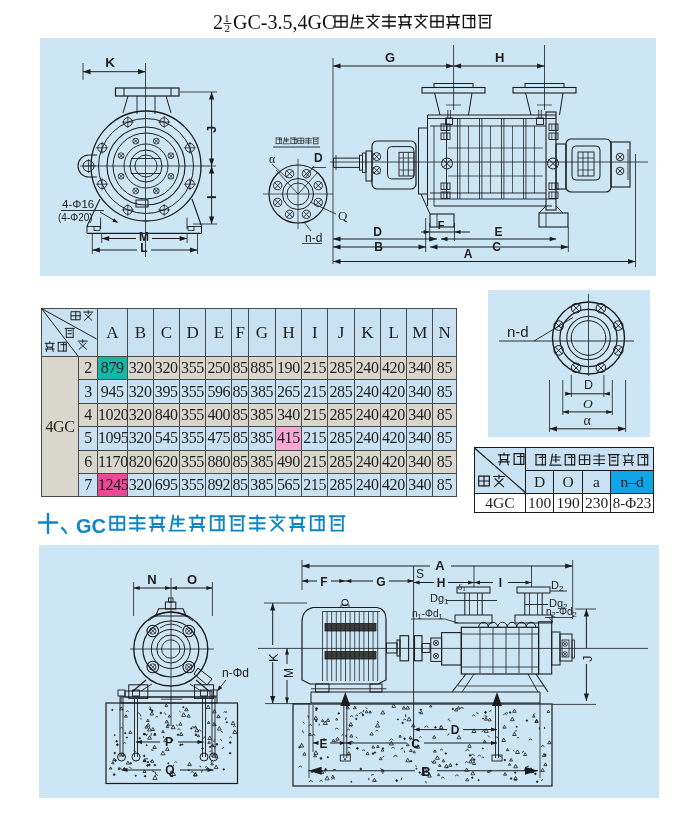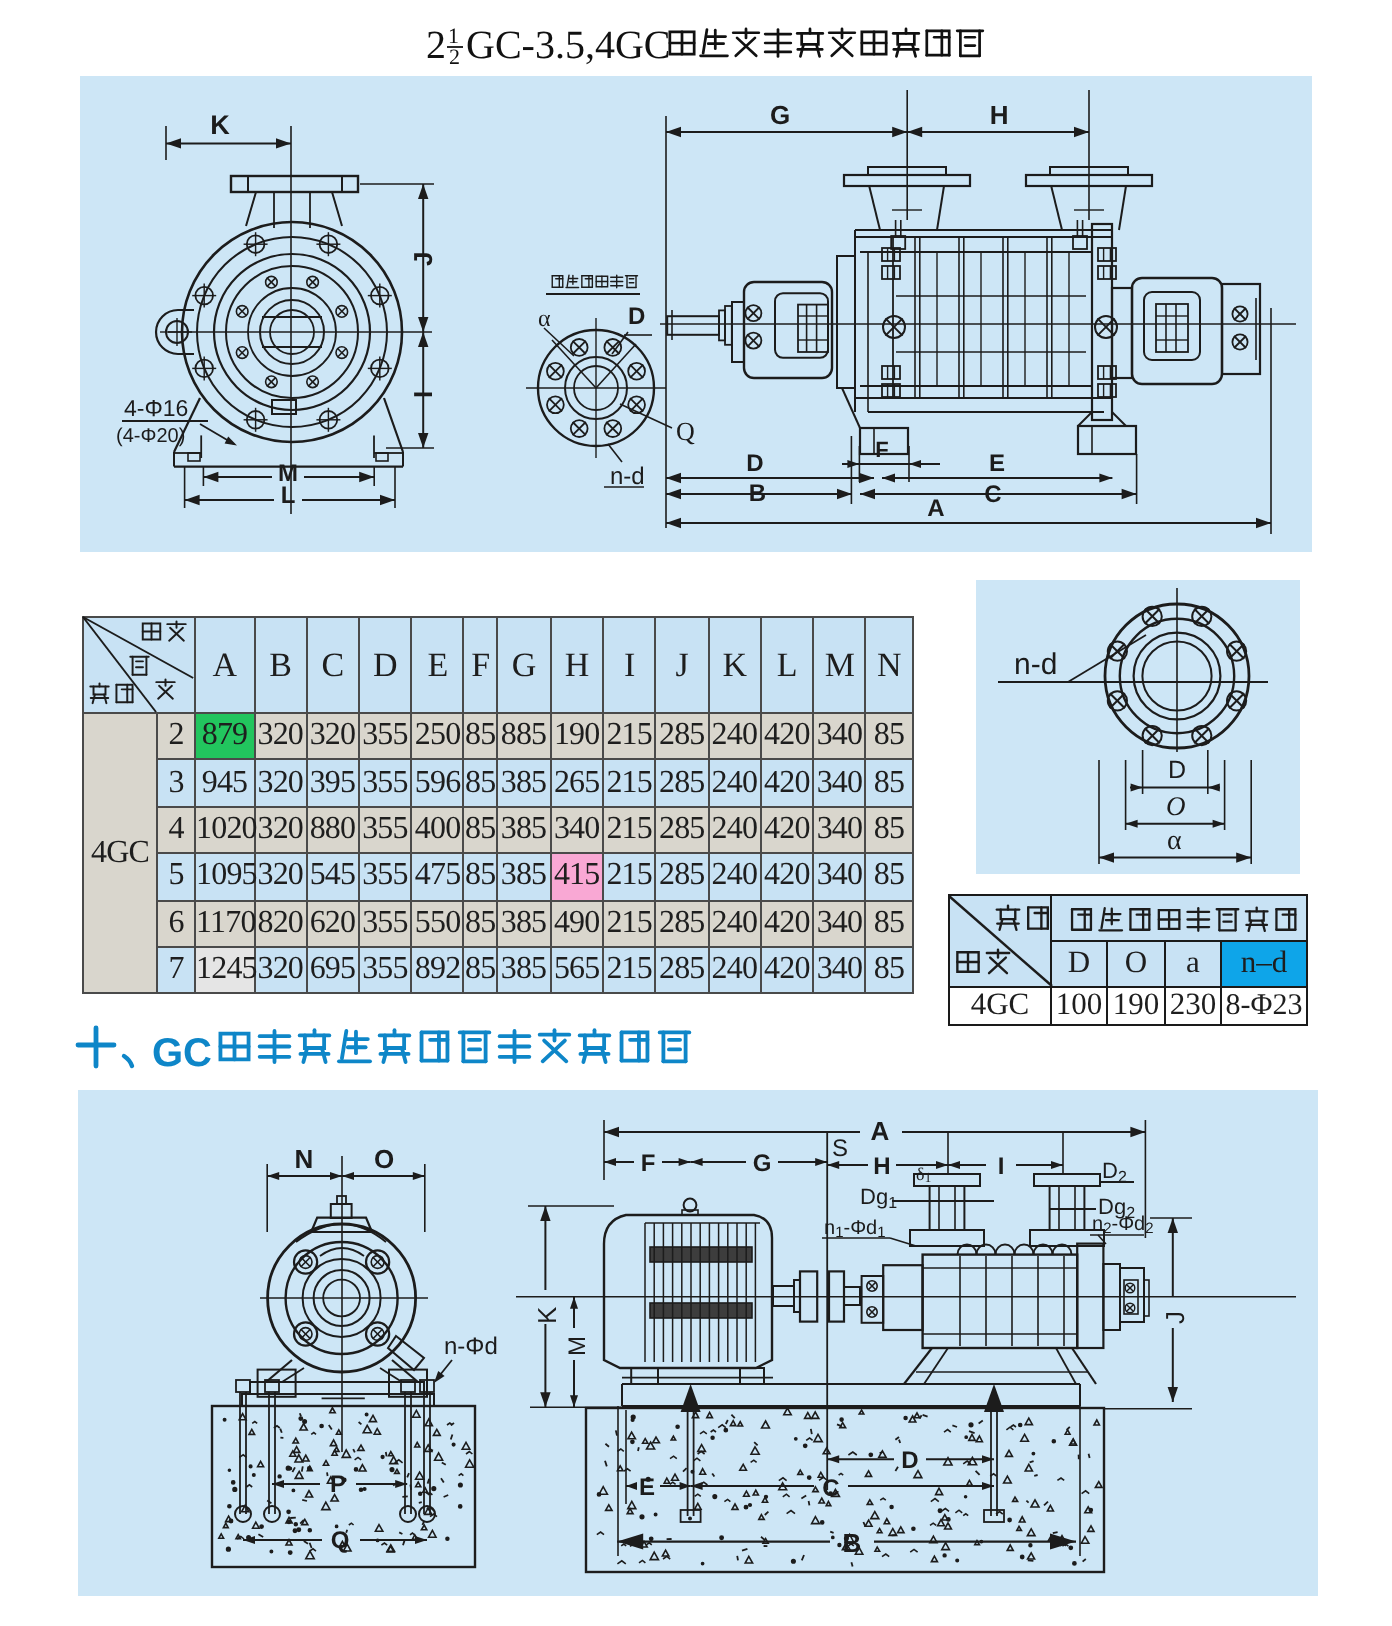--- a/index.html
+++ b/index.html
@@ -35,21 +35,21 @@
           <td style="background:#c8e2f4;font-size:17px">I</td>
           <td style="background:#c8e2f4;font-size:17px">J</td>
           <td style="background:#c8e2f4;font-size:17px">K</td>
           <td style="background:#c8e2f4;font-size:17px">L</td>
           <td style="background:#c8e2f4;font-size:17px">M</td>
           <td style="background:#c8e2f4;font-size:17px">N</td>
         </tr>
         <tr style="height:23.4px">
           <td rowspan="6" style="background:#d9d6cd;font-size:16px">4GC</td>
           <td style="background:#d9d6cd">2</td>
-          <td style="background:#22c55e">879</td>
+          <td style="background:#14b8a6">879</td>
           <td style="background:#d9d6cd">320</td>
           <td style="background:#d9d6cd">320</td>
           <td style="background:#d9d6cd">355</td>
           <td style="background:#d9d6cd">250</td>
           <td style="background:#d9d6cd">85</td>
           <td style="background:#d9d6cd">885</td>
           <td style="background:#d9d6cd">190</td>
           <td style="background:#d9d6cd">215</td>
           <td style="background:#d9d6cd">285</td>
           <td style="background:#d9d6cd">240</td>
@@ -71,21 +71,21 @@
           <td style="background:#c8e2f4">285</td>
           <td style="background:#c8e2f4">240</td>
           <td style="background:#c8e2f4">420</td>
           <td style="background:#c8e2f4">340</td>
           <td style="background:#c8e2f4">85</td>
         </tr>
         <tr style="height:23.4px">
           <td style="background:#d9d6cd">4</td>
           <td style="background:#d9d6cd">1020</td>
           <td style="background:#d9d6cd">320</td>
-          <td style="background:#d9d6cd">880</td>
+          <td style="background:#d9d6cd">840</td>
           <td style="background:#d9d6cd">355</td>
           <td style="background:#d9d6cd">400</td>
           <td style="background:#d9d6cd">85</td>
           <td style="background:#d9d6cd">385</td>
           <td style="background:#d9d6cd">340</td>
           <td style="background:#d9d6cd">215</td>
           <td style="background:#d9d6cd">285</td>
           <td style="background:#d9d6cd">240</td>
           <td style="background:#d9d6cd">420</td>
           <td style="background:#d9d6cd">340</td>
@@ -107,34 +107,34 @@
           <td style="background:#c8e2f4">420</td>
           <td style="background:#c8e2f4">340</td>
           <td style="background:#c8e2f4">85</td>
         </tr>
         <tr style="height:23.4px">
           <td style="background:#d9d6cd">6</td>
           <td style="background:#d9d6cd">1170</td>
           <td style="background:#d9d6cd">820</td>
           <td style="background:#d9d6cd">620</td>
           <td style="background:#d9d6cd">355</td>
-          <td style="background:#d9d6cd">550</td>
+          <td style="background:#d9d6cd">880</td>
           <td style="background:#d9d6cd">85</td>
           <td style="background:#d9d6cd">385</td>
           <td style="background:#d9d6cd">490</td>
           <td style="background:#d9d6cd">215</td>
           <td style="background:#d9d6cd">285</td>
           <td style="background:#d9d6cd">240</td>
           <td style="background:#d9d6cd">420</td>
           <td style="background:#d9d6cd">340</td>
           <td style="background:#d9d6cd">85</td>
         </tr>
         <tr style="height:23.4px">
           <td style="background:#c8e2f4">7</td>
-          <td style="background:#e5e5e5">1245</td>
+          <td style="background:#ec4899">1245</td>
           <td style="background:#c8e2f4">320</td>
           <td style="background:#c8e2f4">695</td>
           <td style="background:#c8e2f4">355</td>
           <td style="background:#c8e2f4">892</td>
           <td style="background:#c8e2f4">85</td>
           <td style="background:#c8e2f4">385</td>
           <td style="background:#c8e2f4">565</td>
           <td style="background:#c8e2f4">215</td>
           <td style="background:#c8e2f4">285</td>
           <td style="background:#c8e2f4">240</td>

